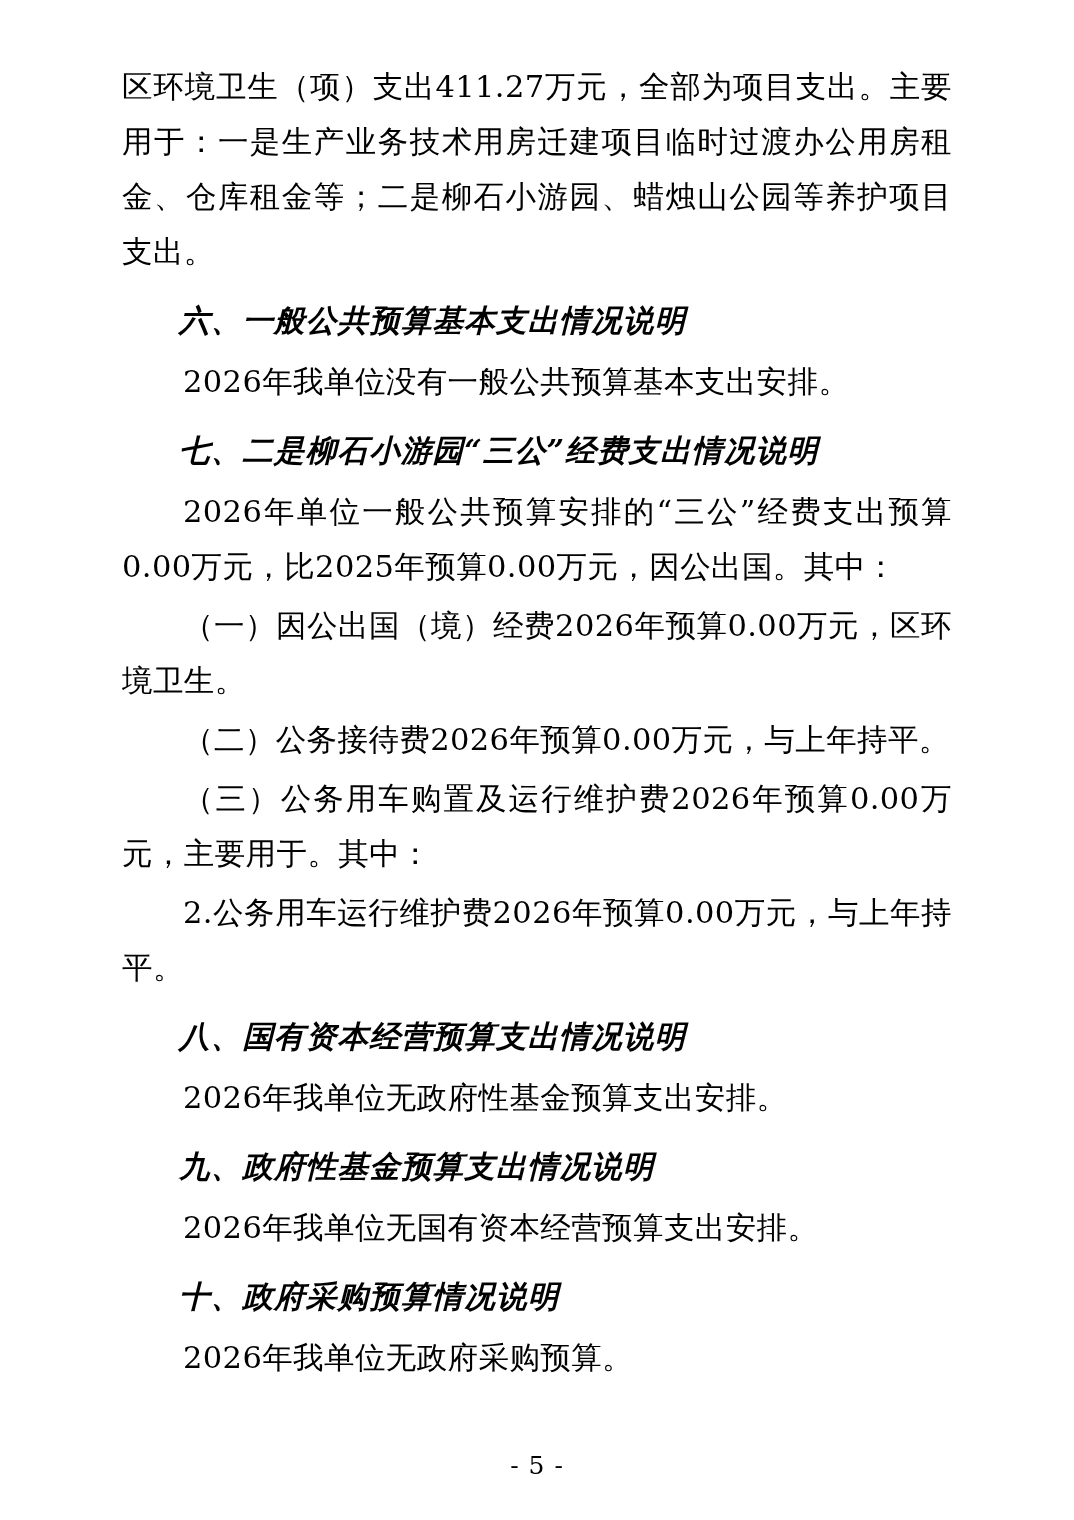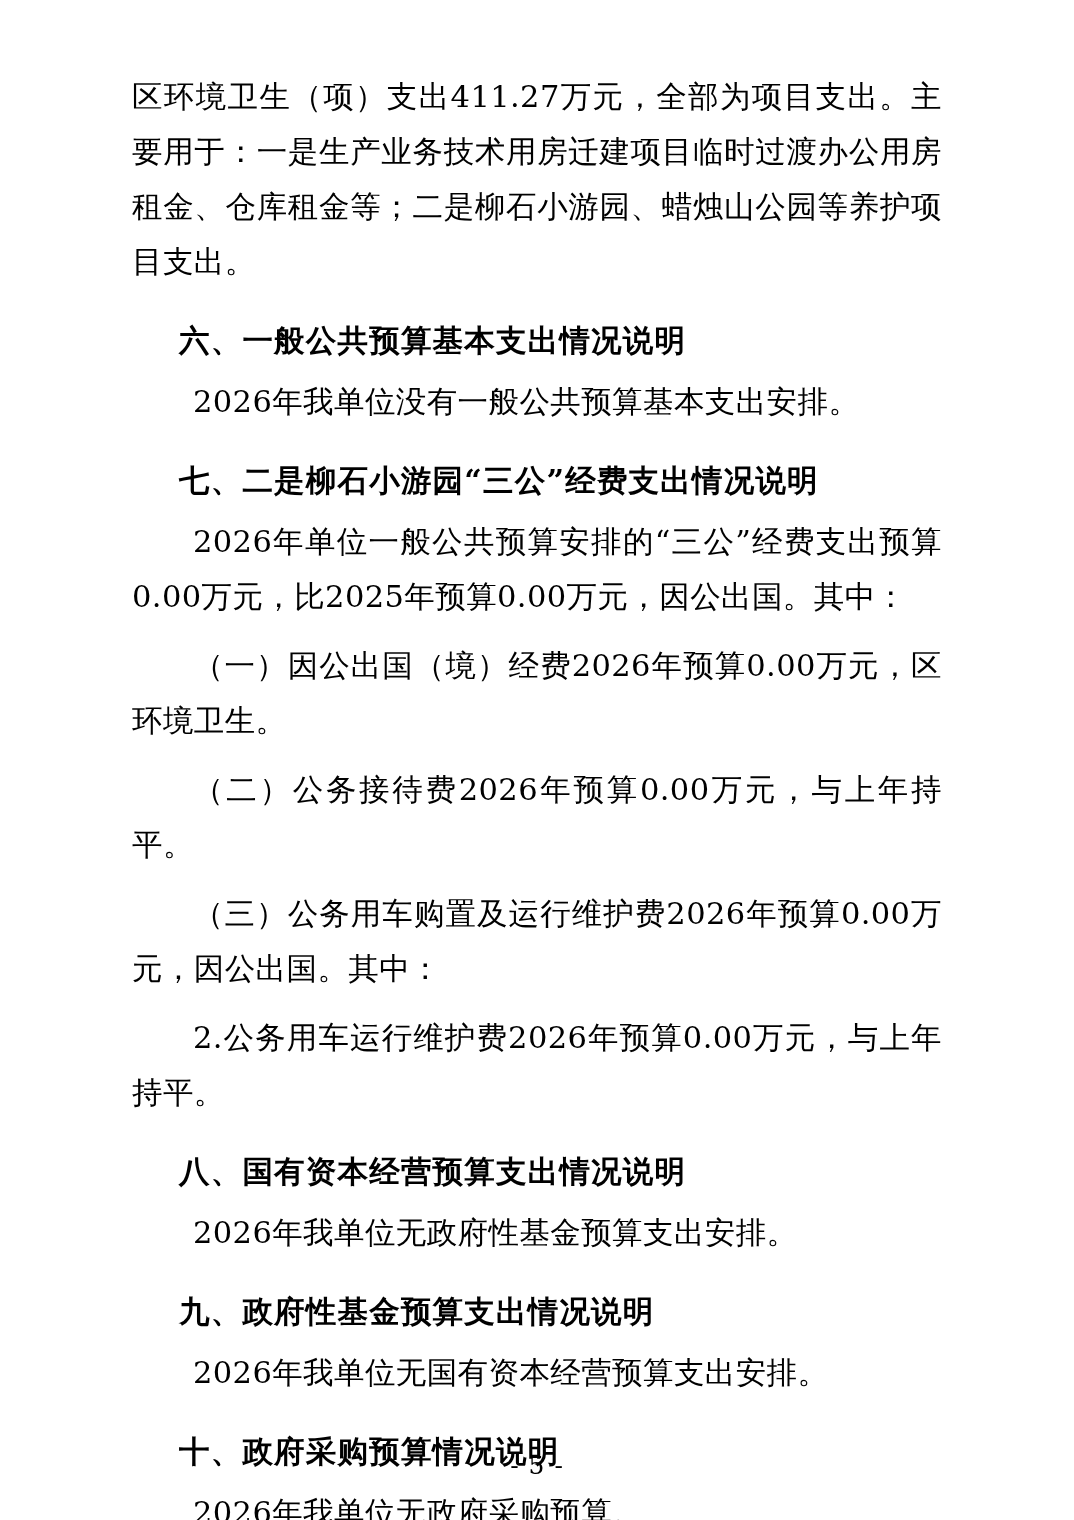--- a/index.html
+++ b/index.html
@@ -17,32 +17,33 @@
     padding: 55px 118px 0 118px;
     font-family: "DejaVu Serif", "Liberation Serif", serif;
     color: #000000;
   }
   .body-text {
     font-size: 30.5px;
     line-height: 55px;
     text-align: justify;
     text-justify: inter-ideograph;
     letter-spacing: 0.4px;
-    margin: 14px;
+    margin: 4px;
   }
   .indent {
     text-indent: 61px;
   }
   .heading {
     font-size: 30.5px;
     line-height: 55px;
     font-weight: bold;
     margin: 0;
     text-indent: 61px;
     letter-spacing: 1.2px;
+    font-style: italic;
   }
   .gap-small {
     margin-top: 6px;
   }
   .footer {
     position: absolute;
     left: 0;
     right: 0;
     bottom: 40px;
     text-align: center;
@@ -65,21 +66,21 @@
   <h2 class="heading">六、一般公共预算基本支出情况说明</h2>
 
   <p class="body-text indent gap-small">2026年我单位没有一般公共预算基本支出安排。</p>
 
   <div class="sec-title-spacer"></div>
   <h2 class="heading">七、二是柳石小游园“三公”经费支出情况说明</h2>
 
   <p class="body-text indent gap-small">2026年单位一般公共预算安排的“三公”经费支出预算0.00万元，比2025年预算0.00万元，因公出国。其中：</p>
   <p class="body-text indent">（一）因公出国（境）经费2026年预算0.00万元，区环境卫生。</p>
   <p class="body-text indent">（二）公务接待费2026年预算0.00万元，与上年持平。</p>
-  <p class="body-text indent">（三）公务用车购置及运行维护费2026年预算0.00万元，因公出国。其中：</p>
+  <p class="body-text indent">（三）公务用车购置及运行维护费2026年预算0.00万元，主要用于。其中：</p>
   <p class="body-text indent">2.公务用车运行维护费2026年预算0.00万元，与上年持平。</p>
 
   <div class="sec-title-spacer"></div>
   <h2 class="heading">八、国有资本经营预算支出情况说明</h2>
 
   <p class="body-text indent gap-small">2026年我单位无政府性基金预算支出安排。</p>
 
   <div class="sec-title-spacer"></div>
   <h2 class="heading">九、政府性基金预算支出情况说明</h2>
 

